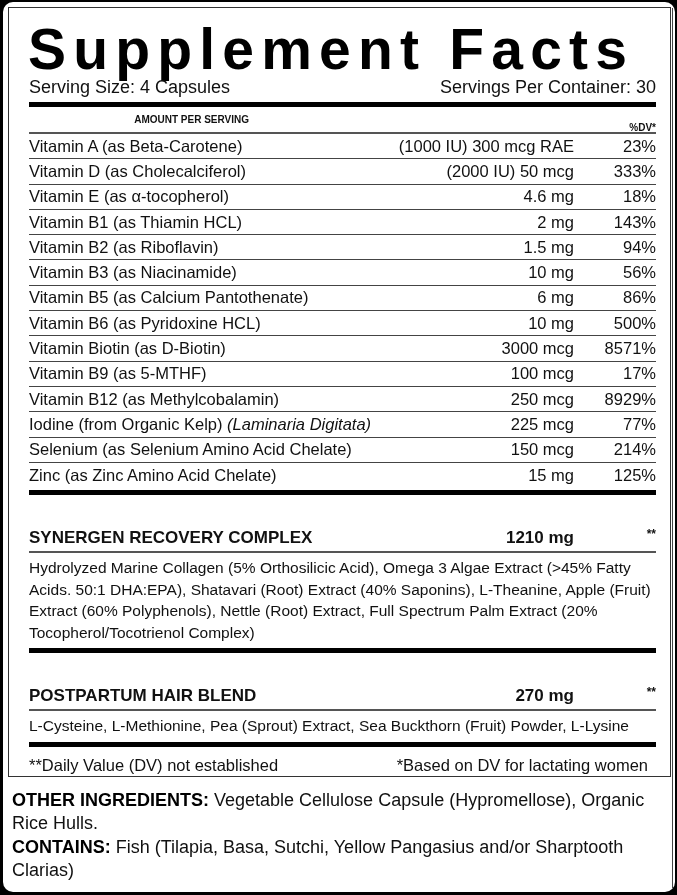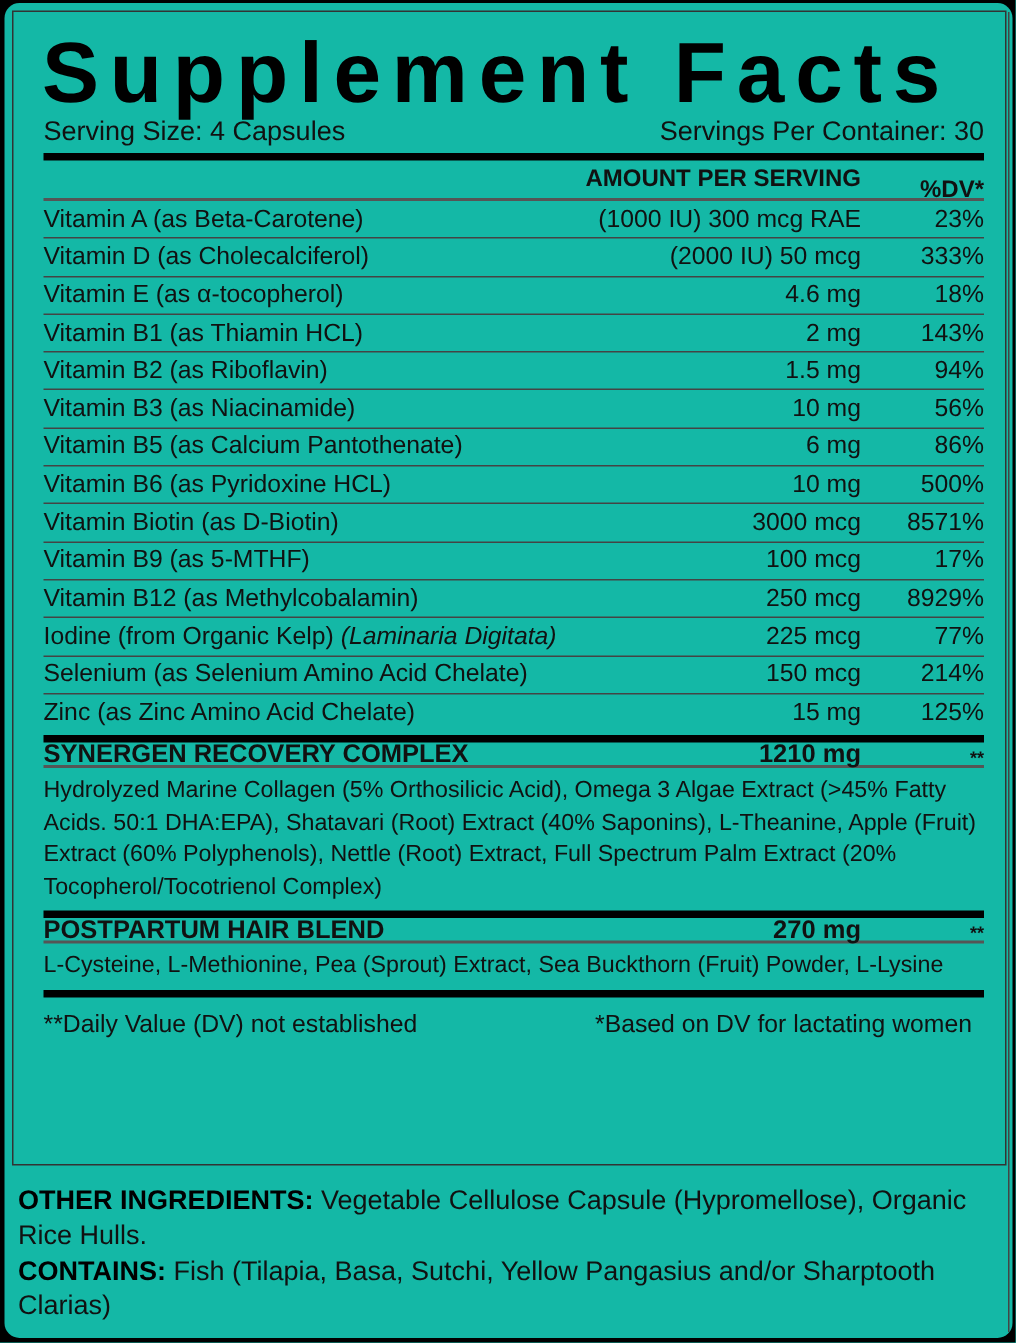--- a/index.html
+++ b/index.html
@@ -2,55 +2,55 @@
 <html><head>
   <meta charset="utf-8">
   <style>
     html, body { margin: 0; padding: 0; }
     body {
       width: 677px; height: 895px; background: #000; position: relative; overflow: hidden;
       font-family: "Liberation Sans", "DejaVu Sans", sans-serif; color: #111;
     }
     .panel {
       position: absolute; left: 3px; top: 2px; width: 672px; height: 890px;
-      background: #14b8a6; border-radius: 10px;
+      background: #ffffff; border-radius: 10px;
     }
     .facts-box {
       position: absolute; left: 5px; top: 5px; width: 663px; height: 770px;
       border: 1px solid #333; box-sizing: border-box;
     }
     .right-line {
       position: absolute; left: 669px; top: 6px; width: 1px; height: 880px; background: #444;
     }
     .inner { position: absolute; left: 20px; right: 14px; top: 0; }
     .title {
       font-family: "Liberation Sans", sans-serif; font-weight: 700; font-size: 57px;
       letter-spacing: 7.2px; line-height: 1; margin-top: 13px; margin-left: -1px; white-space: nowrap;
       color: #000;
     }
     .serving-row {
       display: flex; justify-content: space-between; font-size: 18px; line-height: 1;
     }
     .rule-thick { height: 5px; background: #000; margin-top: 6px; }
     .rule-thin { height: 2px; background: #555; }
     .head-row {
-      display: flex; justify-content: flex-end; font-size: 16px; font-weight: 700; height: 25px; align-items: center;
+      display: flex; justify-content: space-between; font-size: 10px; font-weight: 700; height: 25px; align-items: center;
     }
     .head-row .amt { width: 220px; text-align: right; }
     .head-row .dv { width: 82px; text-align: right; margin-top: 15px; }
     .row {
       display: flex; align-items: center; font-size: 16.5px; height: 25.3px; border-bottom: 1.5px solid #444;
       box-sizing: border-box; white-space: nowrap;
     }
     .row .name { flex: 1; }
     .row .amt { }
     .row .dv { width: 82px; text-align: right; }
     .row.last { border-bottom: none; }
     .blend-row {
-      display: flex; align-items: center; font-size: 17px; font-weight: 700; height: 15px; white-space: nowrap;
+      display: flex; align-items: center; font-size: 17px; font-weight: 700; height: 27px; white-space: nowrap; margin-top: 29px;
     }
     .blend-row .name { flex: 1; }
     .blend-row .amt { text-align: right; }
     .blend-row .dv { width: 82px; text-align: right; font-size: 12px; align-self: flex-start; padding-top: 3px; }
     .blend-desc { font-size: 15.5px; line-height: 21.5px; padding: 4px 0 5px 0; }
     .foot-row {
       display: flex; justify-content: space-between; font-size: 16.5px; padding-top: 9px; padding-right: 8px;
     }
     .other {
       position: absolute; left: 9px; top: 787px; width: 660px; font-size: 18px; line-height: 22.5px; color: #111;

